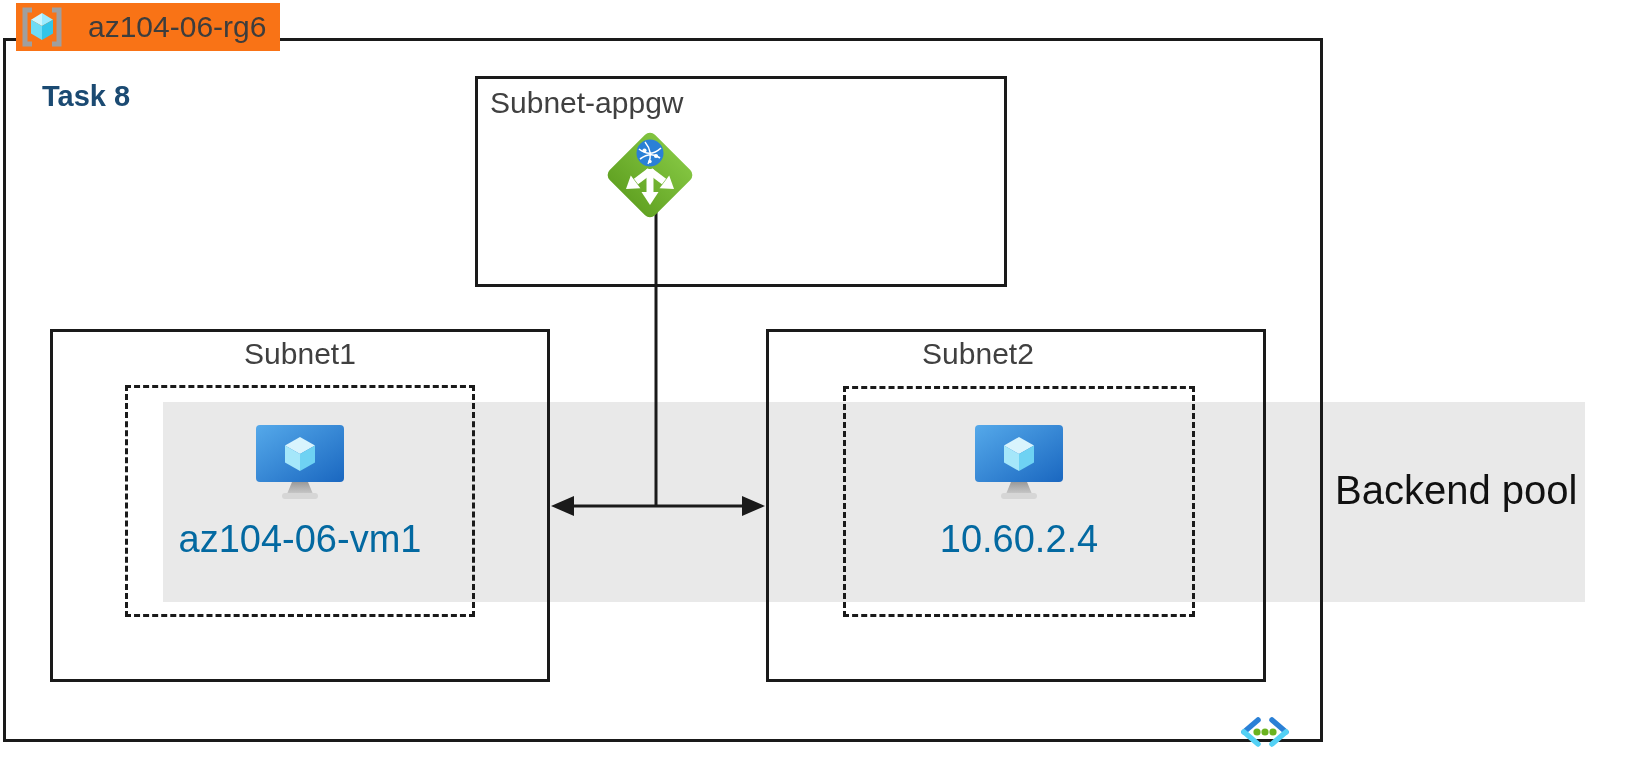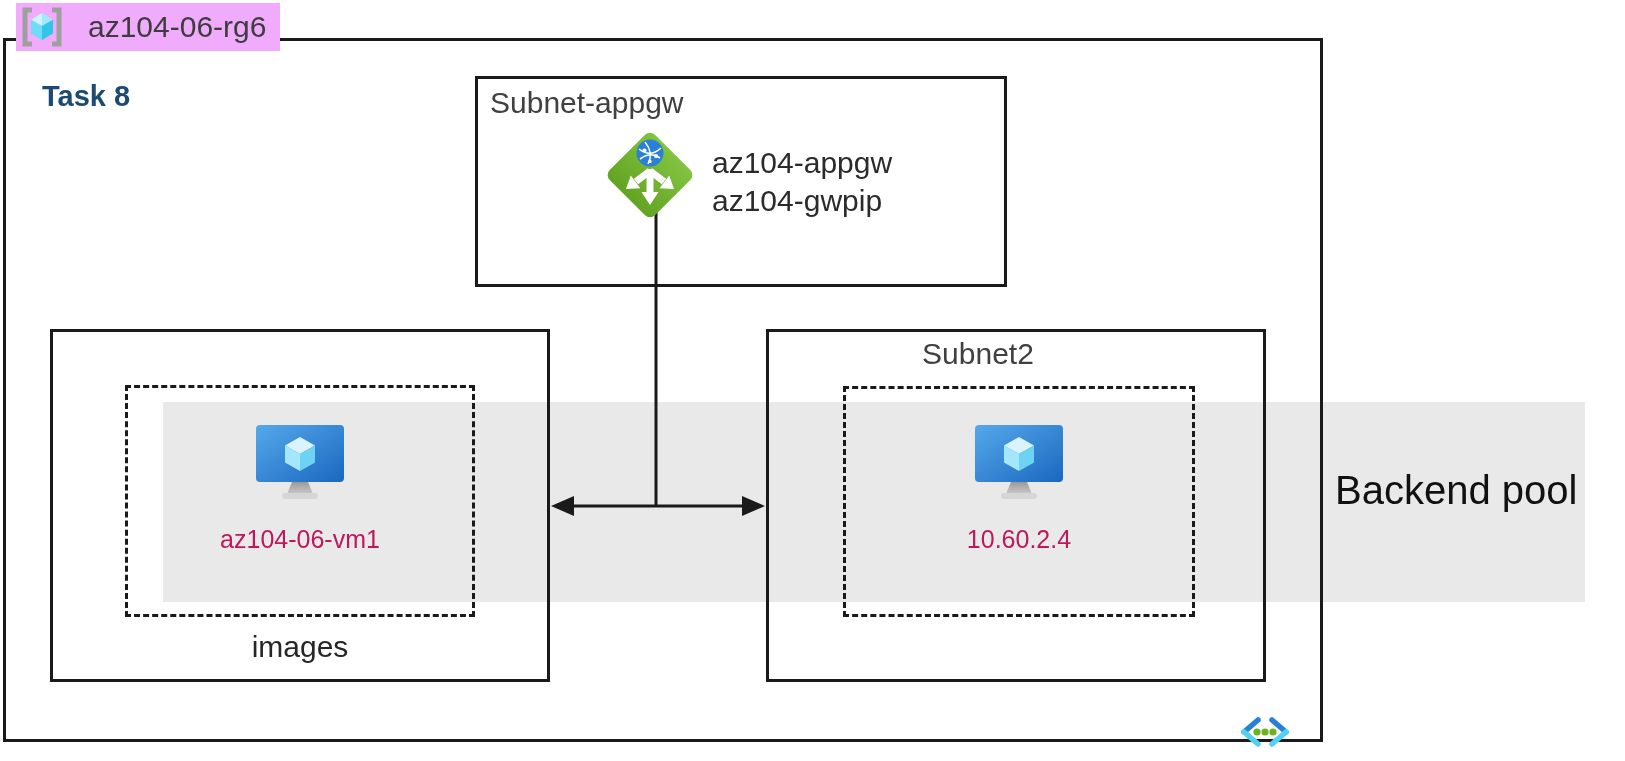--- a/index.html
+++ b/index.html
@@ -13,30 +13,30 @@
   
   .outer-box{position:absolute;left:3px;top:38px;width:1320px;height:704px;border:3px solid #1a1a1a;box-sizing:border-box;z-index:2;background:transparent;}
   .solid-box{position:absolute;border:3px solid #1a1a1a;box-sizing:border-box;z-index:2;background:transparent;}
   .appgw-box{left:475px;top:76px;width:532px;height:211px;}
   .subnet1-box{left:50px;top:329px;width:500px;height:353px;}
   .subnet2-box{left:766px;top:329px;width:500px;height:353px;}
   .dashed-box{position:absolute;border:3px dashed #1a1a1a;box-sizing:border-box;z-index:2;background:transparent;}
   .dashed1{left:125px;top:385px;width:350px;height:232px;}
   .dashed2{left:843px;top:386px;width:352px;height:231px;}
   
-  .rg-header{position:absolute;left:16px;top:3px;height:48px;display:flex;align-items:center;gap:24px;background:#f0abfc;padding:0 14px 0 4px;z-index:5;}
+  .rg-header{position:absolute;left:16px;top:3px;height:48px;display:flex;align-items:center;gap:24px;background:#f97316;padding:0 14px 0 4px;z-index:5;}
   .rg-title{font-size:30px;color:#3d3d3d;white-space:nowrap;}
   .task-label{position:absolute;left:42px;top:80px;font-size:29px;font-weight:bold;color:#1b4a72;z-index:3;}
   
   .box-label{font-size:30px;color:#404040;}
   .appgw-label{position:absolute;left:490px;top:86px;z-index:3;}
   .subnet1-label{position:absolute;left:50px;top:337px;width:500px;text-align:center;z-index:3;}
   .subnet2-label{position:absolute;left:766px;top:337px;width:424px;text-align:center;z-index:3;}
   .appgw-names{position:absolute;left:712px;top:144px;font-size:30px;line-height:38px;color:#2b2b2b;z-index:3;}
-  .vm-caption{position:absolute;text-align:center;font-size:25px;line-height:36px;color:#be185d;z-index:3;}
+  .vm-caption{position:absolute;text-align:center;font-size:38px;line-height:36px;color:#0369a1;z-index:3;}
   .vm1-caption{left:125px;top:521px;width:350px;}
   .vm2-caption{left:843px;top:521px;width:352px;}
   .app-caption{position:absolute;text-align:center;font-size:30px;color:#262626;z-index:3;}
   .images-caption{left:125px;top:630px;width:350px;}
   .videos-caption{left:843px;top:630px;width:352px;}
   .backend-label{position:absolute;left:1335px;top:468px;width:255px;font-size:40px;color:#111111;z-index:3;}
   
   .rg-icon{width:44px;height:42px;display:block;}
   .appgw-icon{position:absolute;left:602px;top:127px;width:96px;height:96px;z-index:3;}
   .vm-icon{position:absolute;width:90px;height:76px;z-index:3;}
@@ -110,40 +110,36 @@
 
     <circle cx="48" cy="26" r="13.5" fill="#2a80d6"></circle>
     <path d="M37 22 Q48 31 59 21" stroke="#ffffff" stroke-width="1.6" fill="none"></path>
     <path d="M38 32 Q49 24 58 31" stroke="#ffffff" stroke-width="1.6" fill="none"></path>
     <path d="M43 15 Q52 26 46 37" stroke="#ffffff" stroke-width="1.4" fill="none"></path>
     <circle cx="42.5" cy="23.5" r="2.1" fill="#ffffff"></circle>
     <circle cx="54" cy="29" r="2.1" fill="#ffffff"></circle>
     <circle cx="48" cy="34.5" r="1.7" fill="#ffffff"></circle>
   </svg>
 
-  <div class="appgw-names">
-    <div>az104-appgw</div>
-    <div>az104-gwpip</div>
-  </div>
 
   <div class="solid-box subnet1-box"></div>
+  <div class="box-label subnet1-label">Subnet1</div>
   <div class="dashed-box dashed1"></div>
 
   <svg class="vm-icon vm1-icon" viewBox="0 0 90 76">
     <rect x="1" y="1" width="88" height="57" rx="4" fill="url(#monitor-grad)"></rect>
     <polygon points="45,13 60,21.5 45,30 30,21.5" fill="#d9f4fd"></polygon>
     <polygon points="30,21.5 45,30 45,47 30,38.5" fill="#a5e7fa"></polygon>
     <polygon points="60,21.5 45,30 45,47 60,38.5" fill="#6ed2f3"></polygon>
     <polygon points="37,58 53,58 58,70 32,70" fill="url(#stand-grad)"></polygon>
     <rect x="27" y="69" width="36" height="6" rx="3" fill="#d6d6d6"></rect>
   </svg>
   <div class="vm-caption vm1-caption">
     <div>az104-06-vm1</div>
   </div>
-  <div class="app-caption images-caption">images</div>
 
   <div class="solid-box subnet2-box"></div>
   <div class="box-label subnet2-label">Subnet2</div>
   <div class="dashed-box dashed2"></div>
 
   <svg class="vm-icon vm2-icon" viewBox="0 0 90 76">
     <rect x="1" y="1" width="88" height="57" rx="4" fill="url(#monitor-grad)"></rect>
     <polygon points="45,13 60,21.5 45,30 30,21.5" fill="#d9f4fd"></polygon>
     <polygon points="30,21.5 45,30 45,47 30,38.5" fill="#a5e7fa"></polygon>
     <polygon points="60,21.5 45,30 45,47 60,38.5" fill="#6ed2f3"></polygon>

